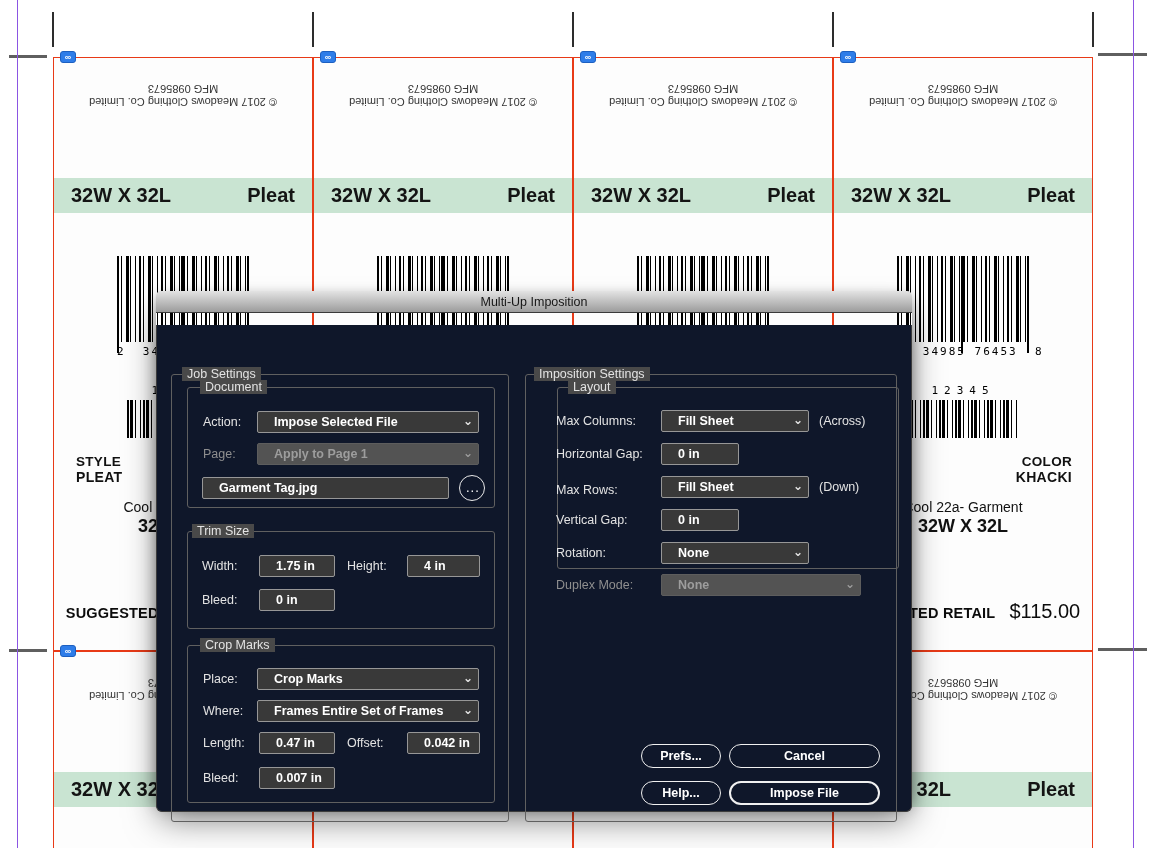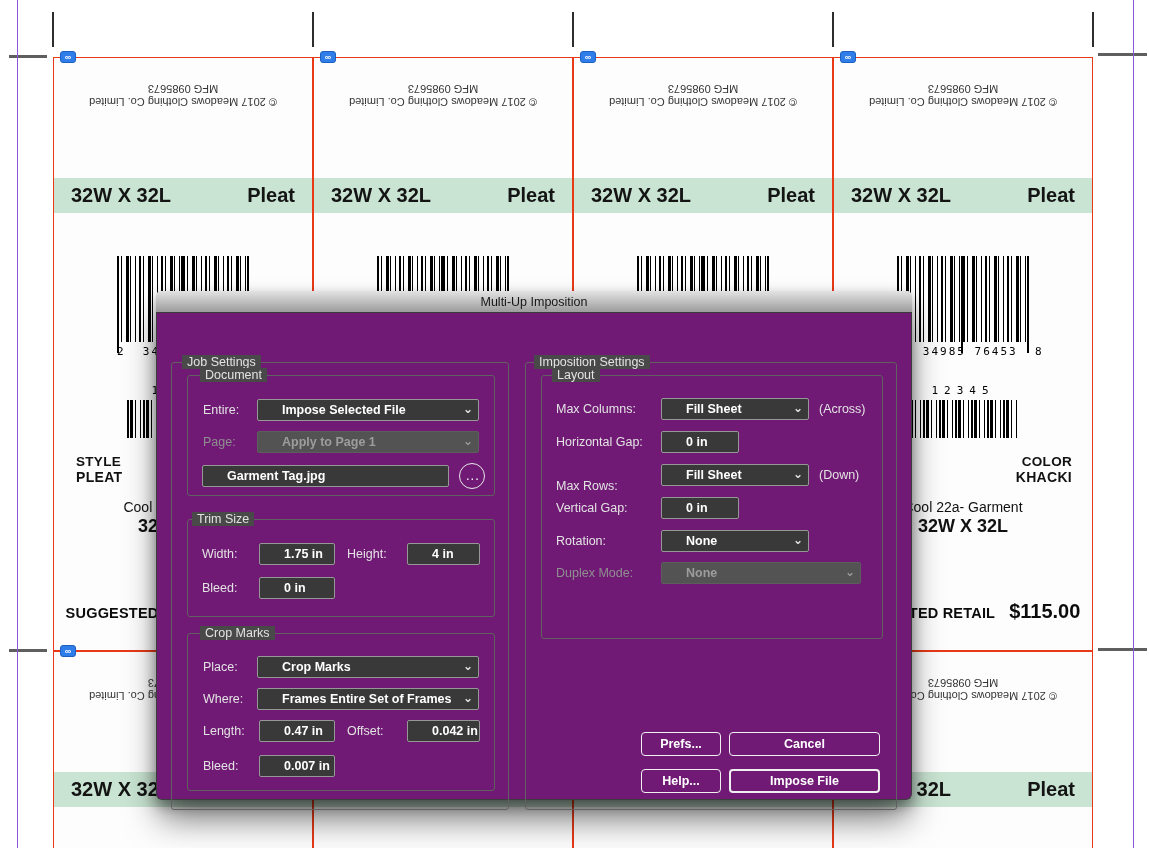--- a/index.html
+++ b/index.html
@@ -37,46 +37,46 @@
         #000 8px 9px,#fff 9px 13px,#000 13px 14px,#fff 14px 16px);}
   .tag-style{position:absolute;top:396px;left:22px;color:#111;}
   .tag-color{position:absolute;top:396px;right:20px;text-align:right;color:#111;}
   .attr-label{font-size:13.5px;font-weight:700;letter-spacing:.3px;}
   .attr-value{font-size:14px;font-weight:800;letter-spacing:.3px;}
   .tag-desc{position:absolute;top:441px;left:0;width:100%;text-align:center;color:#111;}
   .desc1{font-size:14px;} .desc2{font-size:18px;font-weight:bold;margin-top:1px;}
   .tag-retail{position:absolute;top:542px;left:0;width:100%;display:flex;justify-content:center;
               align-items:baseline;gap:14px;color:#0c0c0c;}
   .retail-label{font-size:14.5px;font-weight:700;letter-spacing:.2px;}
-  .retail-price{font-size:20px;font-weight:700;}
+  .retail-price{font-size:20px;font-weight:400;}
 
   
   .dialog{position:absolute;left:156px;top:291px;width:756px;height:509px;z-index:10;
           border-radius:6px;box-shadow:0 22px 34px -4px rgba(0,0,0,.55),0 6px 14px rgba(0,0,0,.35);
           font-size:12.5px;color:#e6e6e6;}
   .titlebar{height:22px;border-radius:5px 5px 0 0;background:linear-gradient(#e3e3e3,#9c9c9c);
             border-bottom:1px solid #3a3a3a;display:flex;align-items:center;justify-content:center;
             color:#161616;font-size:12.5px;}
-  .dlg-body{position:relative;height:487px;background:#701a75;border-radius:0 0 6px 6px;
-            border:1px solid #3c3c3c;border-top:none;}
+  .dlg-body{position:relative;height:487px;background:#0f172a;border-radius:0 0 6px 6px;
+            border:1px solid #3c3c3c;border-top:none;margin-top:12px;}
   .groupbox{position:absolute;border:1px solid #606060;border-radius:3px;}
   .legend{position:absolute;top:-8px;background:#494949;padding:0 5px;color:#e3e3e3;font-size:12.5px;white-space:nowrap;}
   .row-label{position:absolute;color:#e3e3e3;line-height:22px;white-space:nowrap;}
   .row-label.dim{color:#8f8f8f;}
   .field{position:absolute;height:22px;background:#393939;border:1px solid #979797;border-radius:2px;
-         color:#fff;font-weight:600;line-height:20px;padding:0 24px;white-space:nowrap;overflow:hidden;}
+         color:#fff;font-weight:600;line-height:20px;padding:0 16px;white-space:nowrap;overflow:hidden;}
   .dropdown{padding-right:20px;}
   .chev{position:absolute;right:5px;top:0;line-height:18px;font-size:12px;color:#e8e8e8;}
   .chev::after{content:"⌄";}
   .field.disabled{background:#535353;border-color:#5d5d5d;color:#9d9d9d;font-weight:600;}
   .field.disabled .chev{color:#9d9d9d;}
   .note{position:absolute;color:#e3e3e3;line-height:22px;}
   .circle-btn{position:absolute;width:26px;height:26px;border:1.5px solid #e9e9e9;border-radius:50%;
               color:#fff;text-align:center;line-height:20px;font-size:13px;letter-spacing:1px;background:transparent;}
-  .pill-btn{position:absolute;height:24px;border:1.5px solid #f0f0f0;border-radius:4px;background:transparent;
+  .pill-btn{position:absolute;height:24px;border:1.5px solid #f0f0f0;border-radius:12px;background:transparent;
             color:#fff;font-weight:600;font-size:12.5px;display:flex;align-items:center;justify-content:center;}
   .pill-btn.default{border-width:2.5px;}
 </style>
 </head>
 <body>
 
 <div class="screen">
 
   <div>
     <div class="tag tag-slot" style="left:53px;top:57px">
@@ -304,21 +304,21 @@
     </div>
     <div class="dlg-body">
 
       <div class="groupbox" style="left:14px;top:49px;width:338px;height:448px">
         <span class="legend" style="left:10px">Job Settings</span>
       </div>
 
       <div class="groupbox" style="left:30px;top:62px;width:308px;height:121px">
         <span class="legend" style="left:12px">Document</span>
       </div>
-      <div class="row-label" style="left:46px;top:86px">Entire:</div>
+      <div class="row-label" style="left:46px;top:86px">Action:</div>
       <div class="field dropdown" style="left:100px;top:86px;width:222px">
         <span>Impose Selected File</span>
         <span class="chev"></span>
       </div>
       <div class="row-label dim" style="left:46px;top:118px">Page:</div>
       <div class="field dropdown disabled" style="left:100px;top:118px;width:222px">
         <span>Apply to Page 1</span>
         <span class="chev"></span>
       </div>
       <div class="field" style="left:45px;top:152px;width:247px">
@@ -364,34 +364,34 @@
         <span>0.042 in</span>
       </div>
       <div class="row-label" style="left:46px;top:442px">Bleed:</div>
       <div class="field" style="left:102px;top:442px;width:76px">
         <span>0.007 in</span>
       </div>
 
       <div class="groupbox" style="left:368px;top:49px;width:372px;height:448px">
         <span class="legend" style="left:8px">Imposition Settings</span>
       </div>
-      <div class="groupbox" style="left:384px;top:62px;width:342px;height:264px">
+      <div class="groupbox" style="left:400px;top:62px;width:342px;height:182px">
         <span class="legend" style="left:10px">Layout</span>
       </div>
       <div class="row-label" style="left:399px;top:85px">Max Columns:</div>
       <div class="field dropdown" style="left:504px;top:85px;width:148px">
         <span>Fill Sheet</span>
         <span class="chev"></span>
       </div>
       <div class="note" style="left:662px;top:85px">(Across)</div>
       <div class="row-label" style="left:399px;top:118px">Horizontal Gap:</div>
       <div class="field" style="left:504px;top:118px;width:78px">
         <span>0 in</span>
       </div>
-      <div class="row-label" style="left:399px;top:162px">Max Rows:</div>
+      <div class="row-label" style="left:399px;top:154px">Max Rows:</div>
       <div class="field dropdown" style="left:504px;top:151px;width:148px">
         <span>Fill Sheet</span>
         <span class="chev"></span>
       </div>
       <div class="note" style="left:662px;top:151px">(Down)</div>
       <div class="row-label" style="left:399px;top:184px">Vertical Gap:</div>
       <div class="field" style="left:504px;top:184px;width:78px">
         <span>0 in</span>
       </div>
       <div class="row-label" style="left:399px;top:217px">Rotation:</div>

